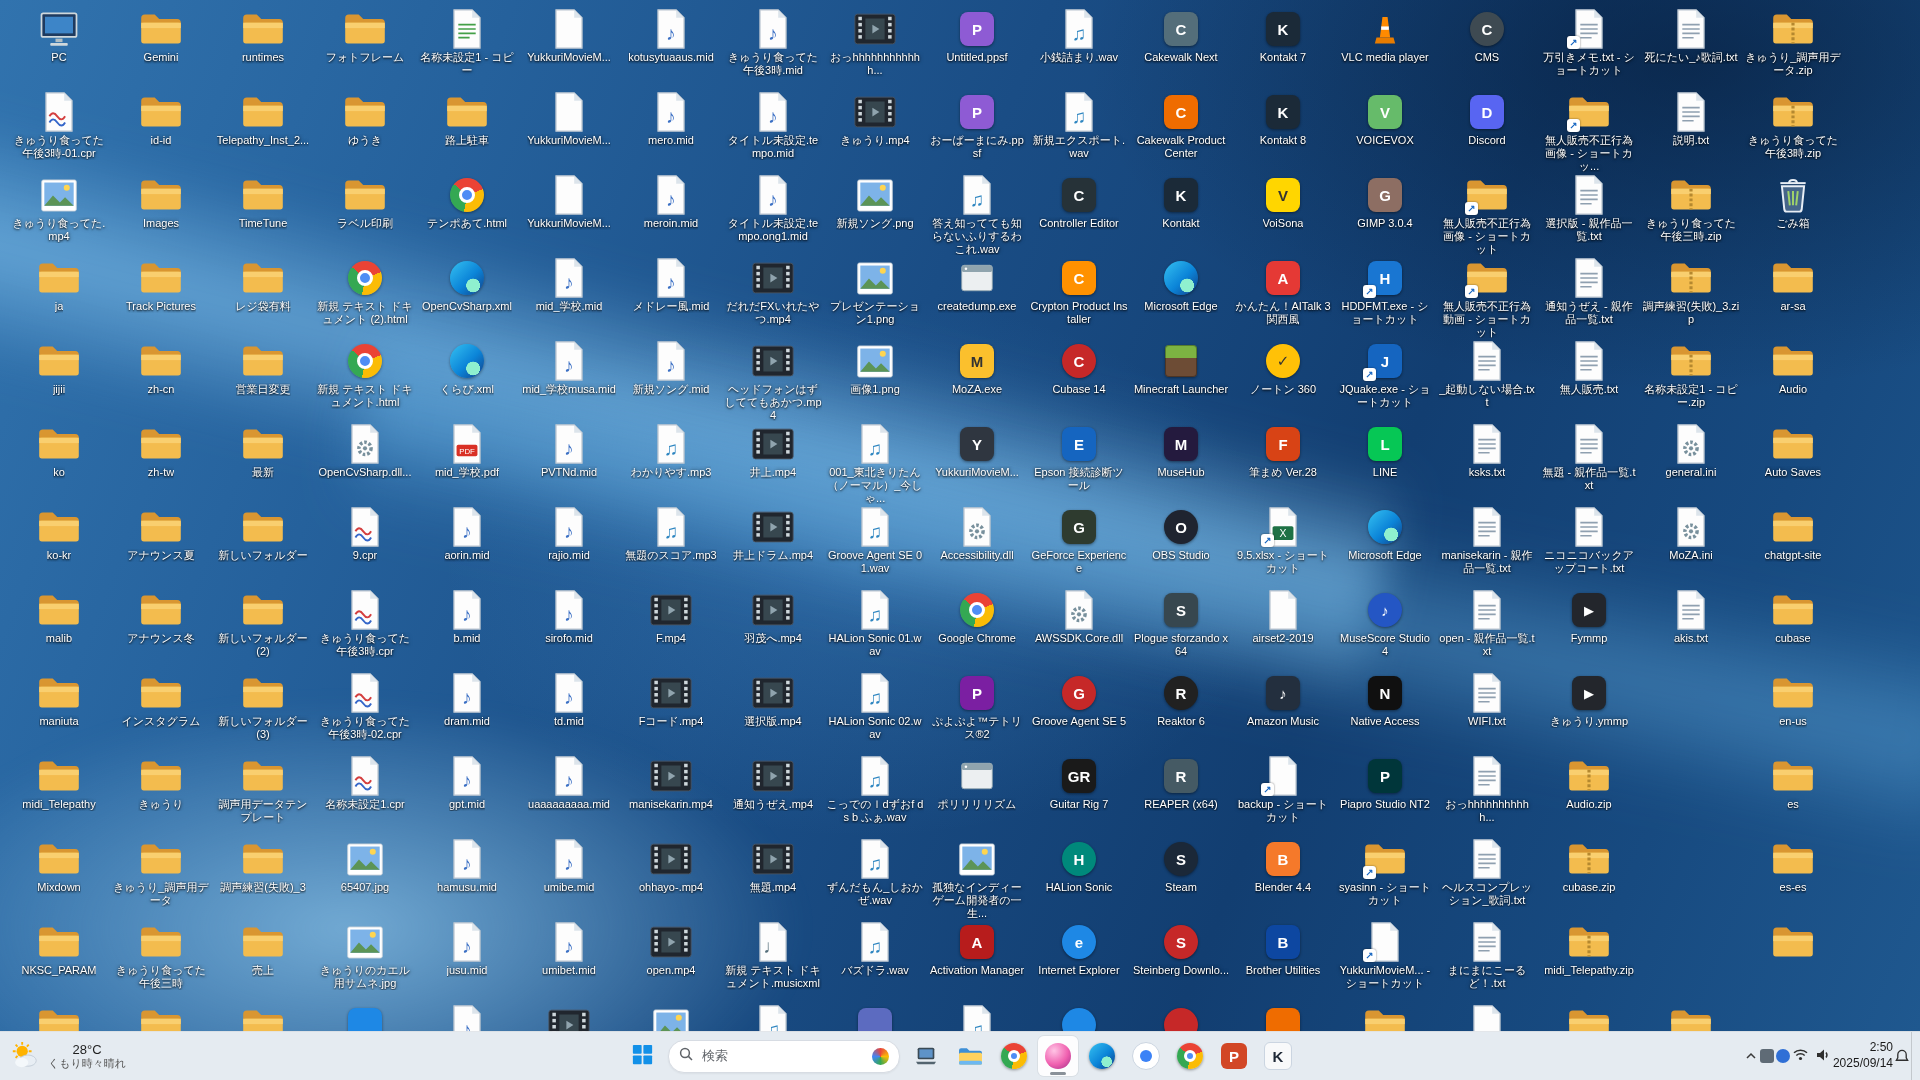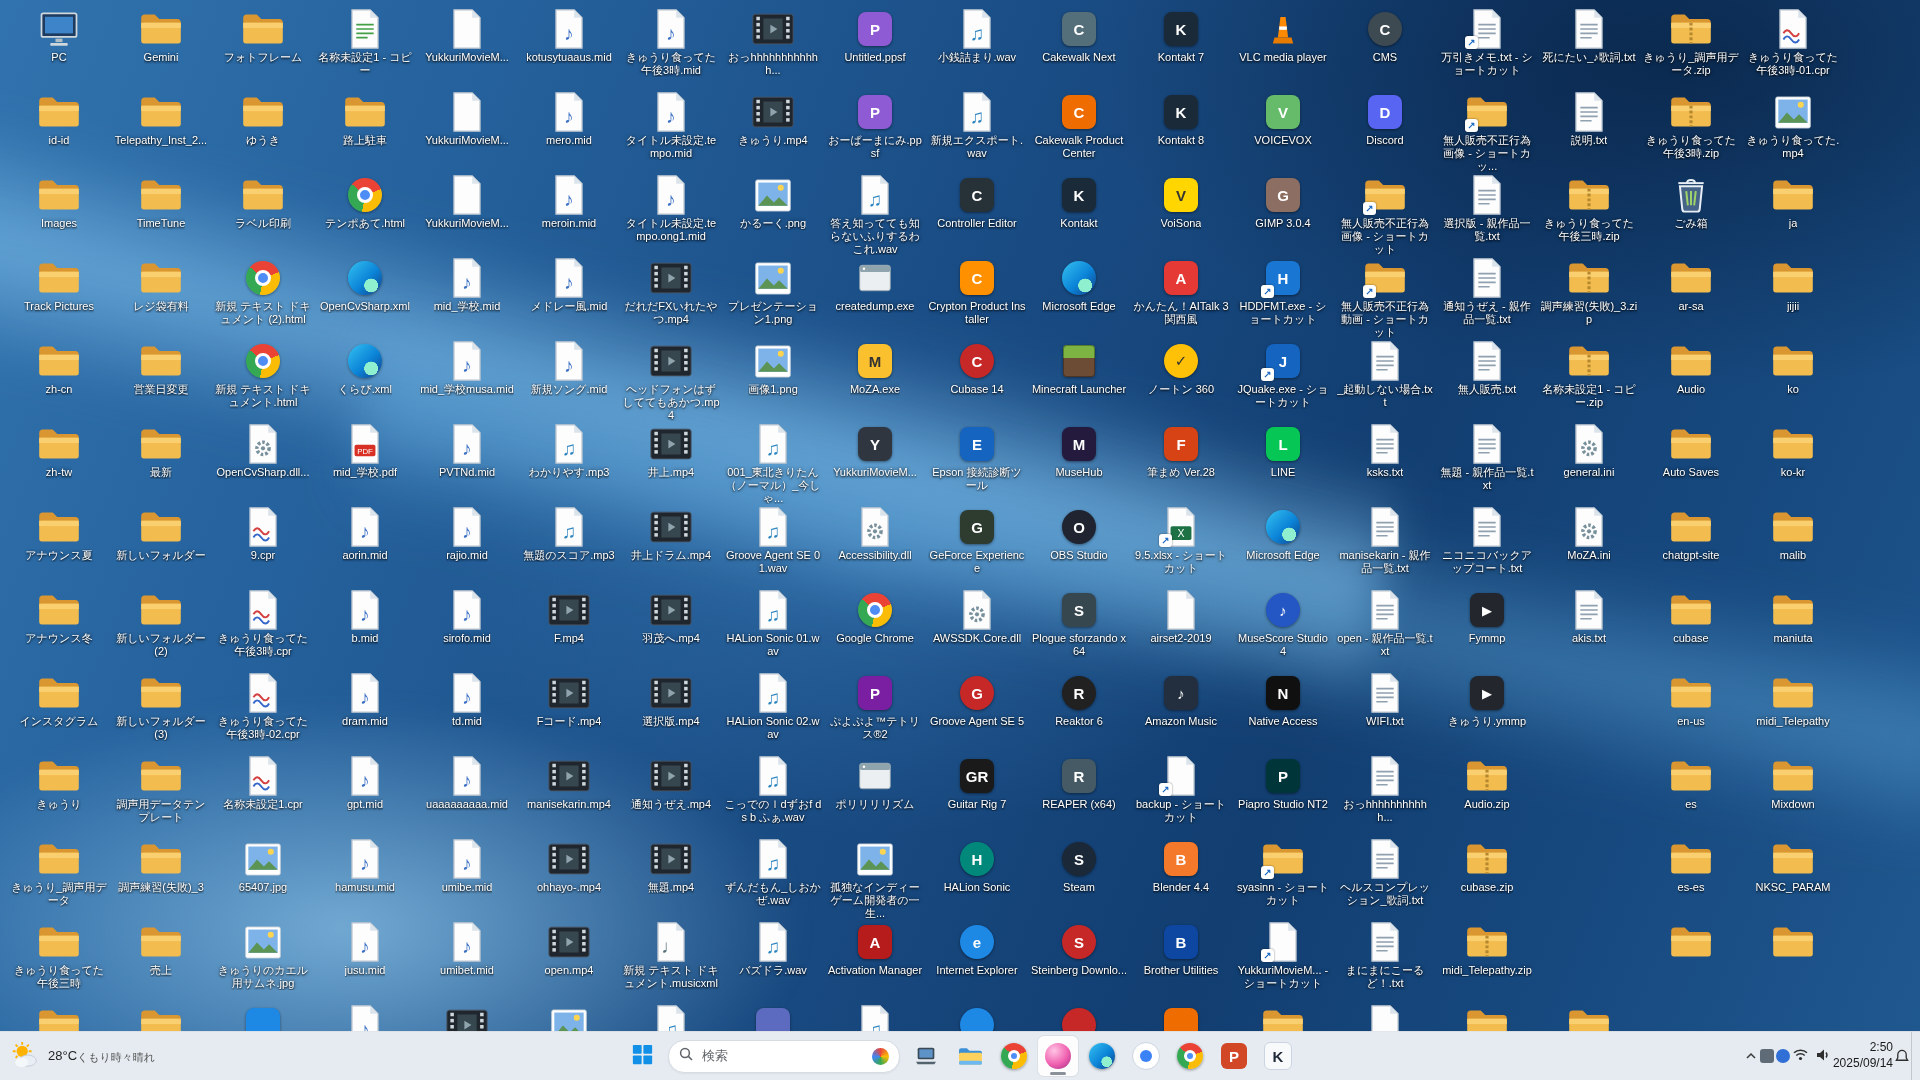--- a/index.html
+++ b/index.html
@@ -31,21 +31,21 @@
   .chromeic::before{content:"";position:absolute;inset:26%;background:#4e8df5;border:3px solid #fff;border-radius:50%}
   .edgeic{width:34px;height:34px;border-radius:50%;box-shadow:0 1px 3px rgba(0,0,0,.4);
     background:radial-gradient(circle at 68% 72%, #8ff0cf 0 20%, rgba(0,0,0,0) 21%),linear-gradient(135deg,#35c1f1,#0b84d8 55%,#123f87)}
   .mcic{width:32px;height:32px;border-radius:4px;background:linear-gradient(#7cb342 0 42%,#6d4c35 42% 100%);box-shadow:inset 0 0 0 1px rgba(0,0,0,.3),0 1px 3px rgba(0,0,0,.4)}
   
   .taskbar{position:absolute;left:0;right:0;bottom:0;height:48px;background:rgba(241,244,249,.95);
     border-top:1px solid rgba(0,0,0,.06);display:flex;align-items:center}
   .taskbar button{background:none;border:0;padding:0;margin:0;cursor:default;font-family:inherit}
   .tb-left{position:absolute;left:10px;top:0;height:48px;display:flex;align-items:center}
   .weather{display:flex;align-items:center;gap:8px;padding:2px 8px;border-radius:6px}
-  .w-text{display:flex;flex-direction:row;align-items:flex-end;line-height:1.2}
+  .w-text{display:flex;flex-direction:column;align-items:center;line-height:1.2}
   .w-temp{font-size:13px;color:#1f1f1f}
   .w-cond{font-size:11px;color:#555}
   .tb-center{position:absolute;left:50%;top:0;height:48px;transform:translateX(-50%);display:flex;align-items:center;gap:6px}
   .tb-btn{width:40px;height:40px;display:flex;align-items:center;justify-content:center;border-radius:6px}
   .search-pill{display:flex;align-items:center;gap:7px;width:210px;height:31px;background:#fff;
     border:1px solid #d7dce3;border-radius:16px;padding:0 10px;box-shadow:0 1px 2px rgba(0,0,0,.05)}
   .search-pill input{flex:1;border:0;outline:none;background:transparent;font-size:13px;color:#0369a1;min-width:0;font-family:Liberation Mono, monospace}
   .search-pill input::placeholder{color:#5f6368}
   .s-accent{width:17px;height:17px;border-radius:50%;background:conic-gradient(#e8453c,#fbbc05,#34a853,#4285f4,#e8453c);flex:0 0 auto}
   .tb-apps{display:flex;align-items:center;gap:4px}
@@ -90,20 +90,30 @@
         <div class="lbl">Gemini</div>
       </div>
       <div class="cell">
         <div class="art">
           <svg width="44" height="36" viewBox="0 0 48 40">
 <path d="M2 8 q0-4 4-4 h11 l5 5 h20 q4 0 4 4 v2 H2z" fill="#d99631"></path>
 <rect x="2" y="13" width="44" height="23" rx="3" fill="#f3bc4e"></rect>
 <rect x="2" y="13" width="44" height="6" fill="#f9cf6f"></rect>
 </svg>
         </div>
+        <div class="lbl">runtimes</div>
+      </div>
+      <div class="cell">
+        <div class="art">
+          <svg width="44" height="36" viewBox="0 0 48 40">
+<path d="M2 8 q0-4 4-4 h11 l5 5 h20 q4 0 4 4 v2 H2z" fill="#d99631"></path>
+<rect x="2" y="13" width="44" height="23" rx="3" fill="#f3bc4e"></rect>
+<rect x="2" y="13" width="44" height="6" fill="#f9cf6f"></rect>
+</svg>
+        </div>
         <div class="lbl">フォトフレーム</div>
       </div>
       <div class="cell">
         <div class="art">
           <svg width="32" height="40" viewBox="0 0 36 46">
 <path d="M3 1 h21 l9 9 v35 H3z" fill="#fdfdfd" stroke="#b9c4cf" stroke-width="1.5"></path>
 <path d="M24 1 l9 9 h-9z" fill="#dce4eb"></path>
             <g stroke="#43a047" stroke-width="2">
               <path d="M8 18h20M8 23h20M8 28h20M8 33h13"></path>
             </g>
@@ -492,21 +502,21 @@
       </div>
       <div class="cell">
         <div class="art">
           <svg width="38" height="35" viewBox="0 0 44 40">
 <rect x="2" y="2" width="40" height="36" rx="2" fill="#fff" stroke="#c9d2da"></rect>
 <rect x="5" y="5" width="34" height="27" fill="#7db3e8"></rect>
 <path d="M5 32 l10-12 8 8 6-6 10 10z" fill="#5c9456"></path>
 <circle cx="31" cy="11" r="3.5" fill="#ffd54f"></circle>
           </svg>
         </div>
-        <div class="lbl">かるーく.png</div>
+        <div class="lbl">新規ソング.png</div>
       </div>
       <div class="cell">
         <div class="art">
           <svg width="32" height="40" viewBox="0 0 36 46">
 <path d="M3 1 h21 l9 9 v35 H3z" fill="#fdfdfd" stroke="#b9c4cf" stroke-width="1.5"></path>
 <path d="M24 1 l9 9 h-9z" fill="#dce4eb"></path>
             <text x="18" y="36" font-size="22" text-anchor="middle" fill="#2e86c1">♫</text>
           </svg>
         </div>
         <div class="lbl">答え知ってても知らないふりするわこれ.wav</div>

